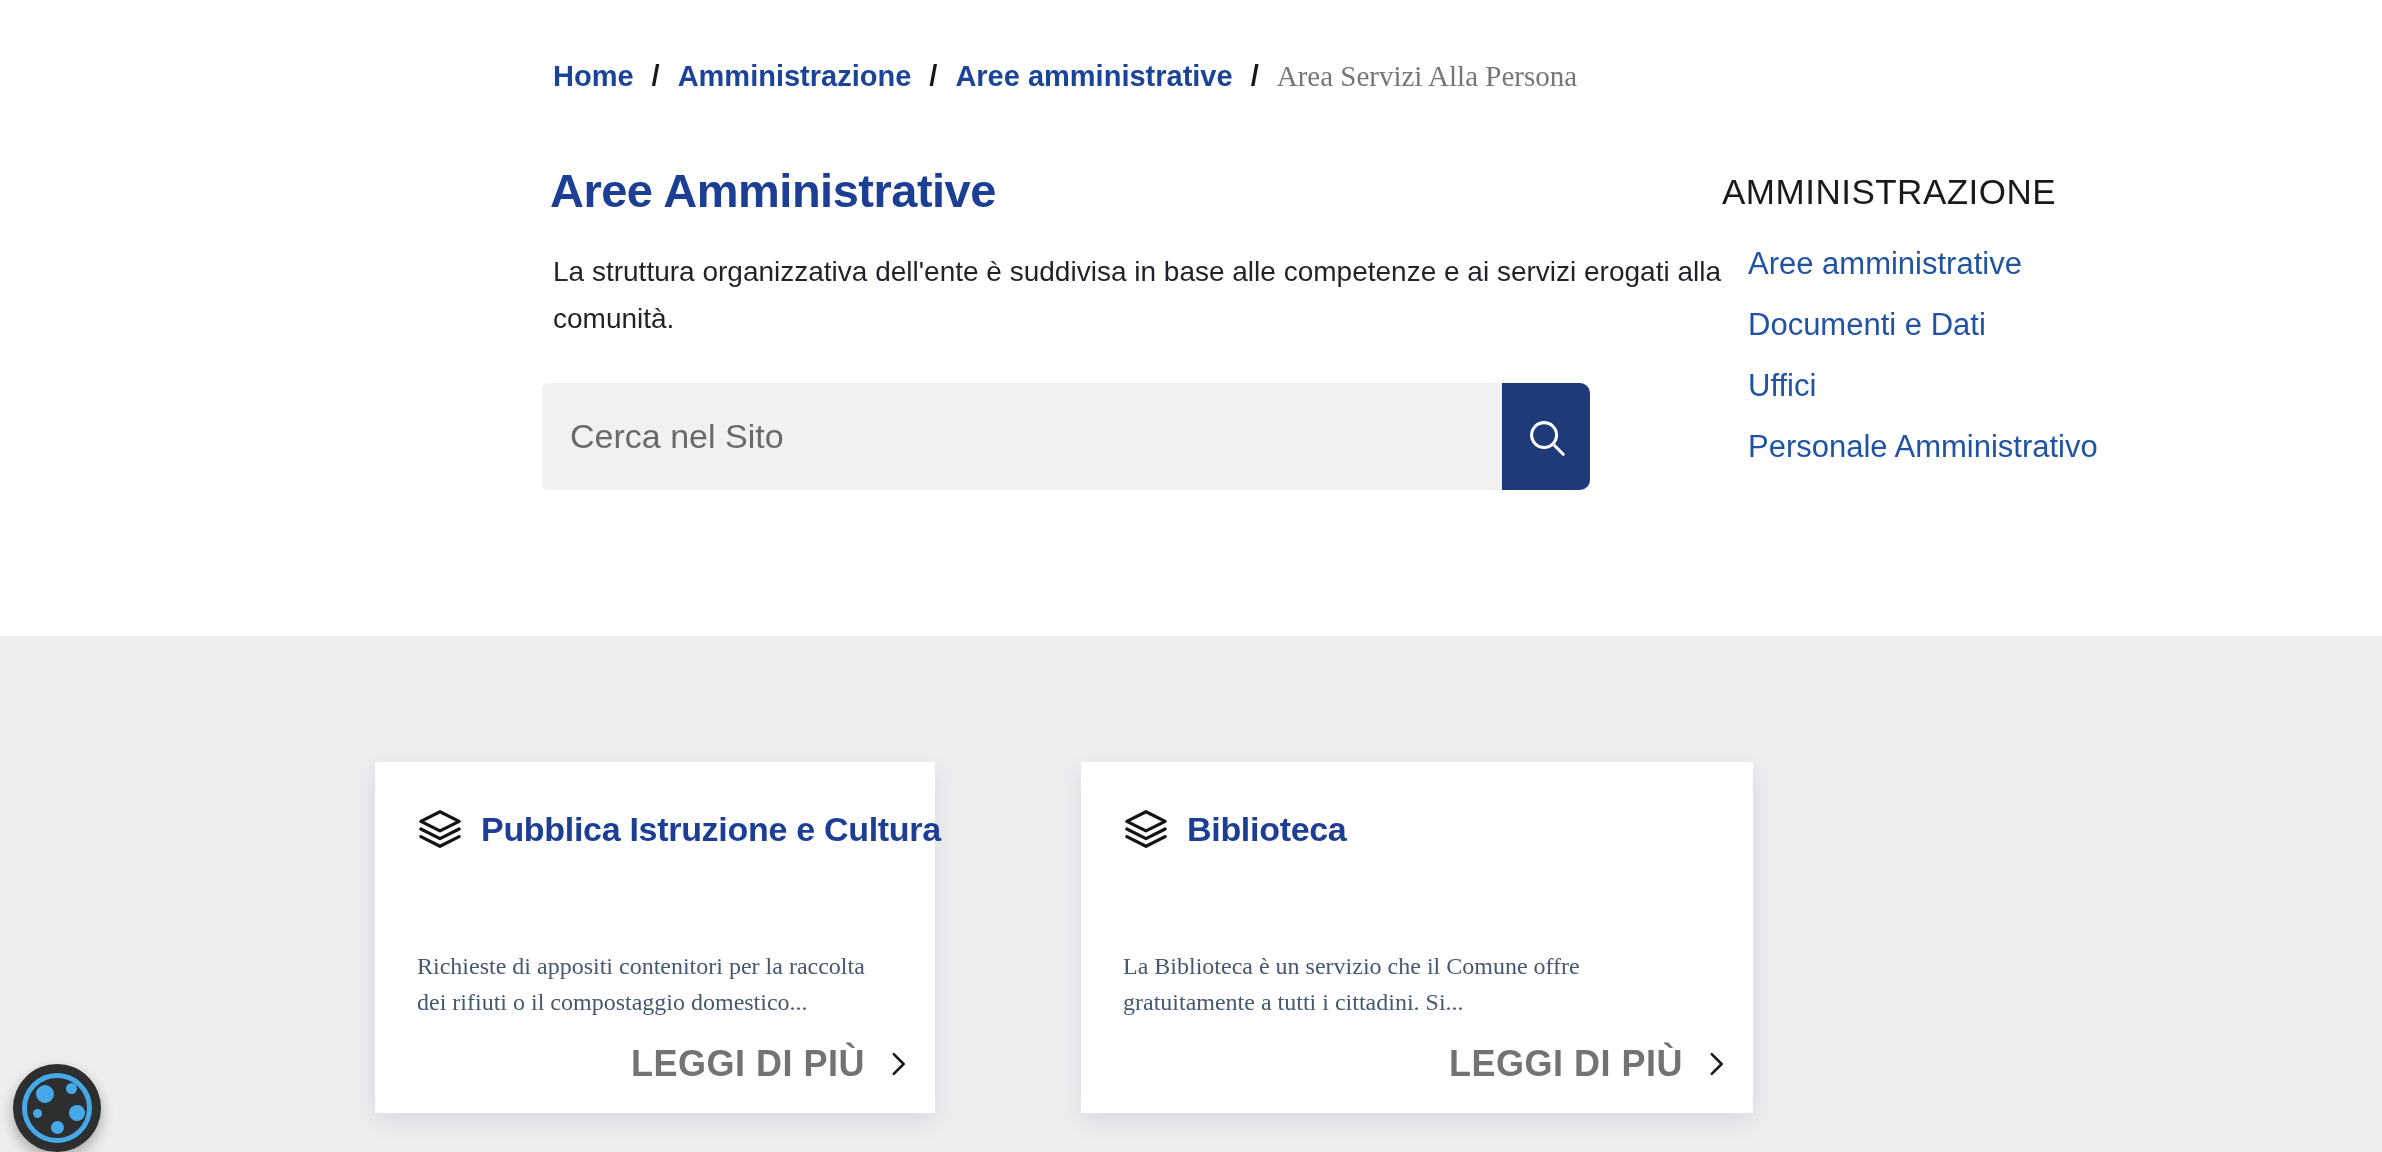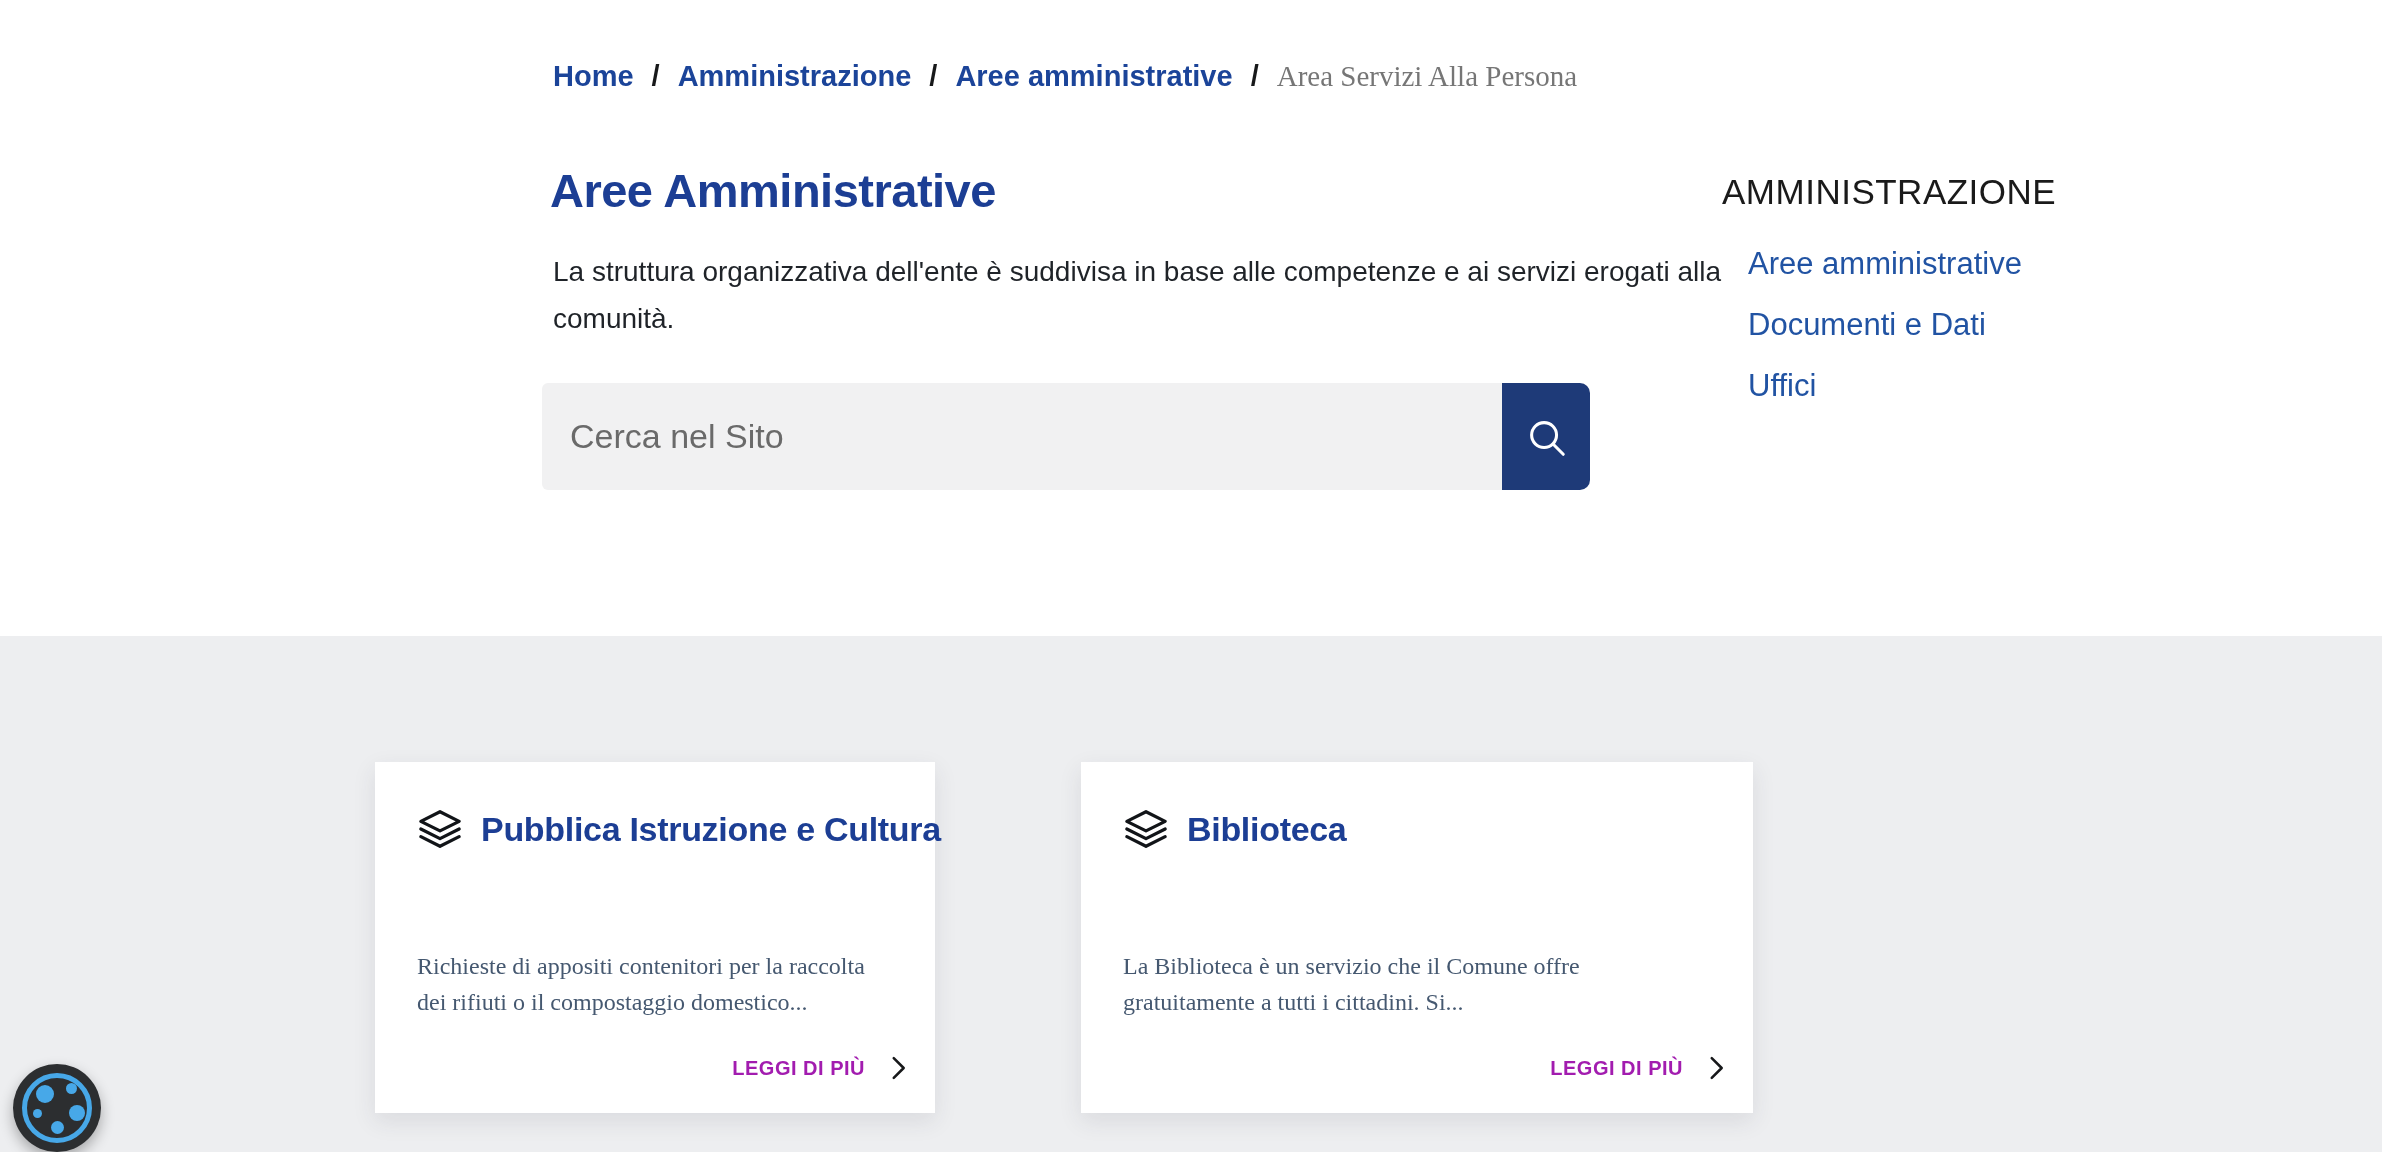--- a/index.html
+++ b/index.html
@@ -148,24 +148,24 @@
   .read-more {
     position: absolute;
     right: 20px; bottom: 28px;
     display: flex;
     align-items: center;
     gap: 16px;
     text-decoration: none;
     cursor: pointer;
   }
   .read-more span {
-    font-size: 20px;
+    font-size: 36px;
     font-weight: 700;
     letter-spacing: 0.5px;
-    color: #a21caf;
+    color: #737373;
   }
 
   
   .cookie-widget {
     position: absolute;
     left: 13px; top: 1064px;
     width: 88px; height: 88px;
     border-radius: 50%;
     background: #2c2e30;
     border: none;
@@ -219,20 +219,23 @@
     <ul>
       <li>
         <a>Aree amministrative</a>
       </li>
       <li>
         <a>Documenti e Dati</a>
       </li>
       <li>
         <a>Uffici</a>
       </li>
+      <li>
+        <a>Personale Amministrativo</a>
+      </li>
     </ul>
   </aside>
 
   <section class="cards-section">
 
     <article class="card card-1">
       <div class="card-header">
         <svg class="layers-icon" width="46" height="46" viewBox="0 0 24 24" fill="none" stroke="#111418" stroke-width="1.7" stroke-linejoin="round" stroke-linecap="round">
           <polygon points="12 3 2 8 12 13 22 8 12 3"></polygon>
           <polyline points="2 12 12 17 22 12"></polyline>

